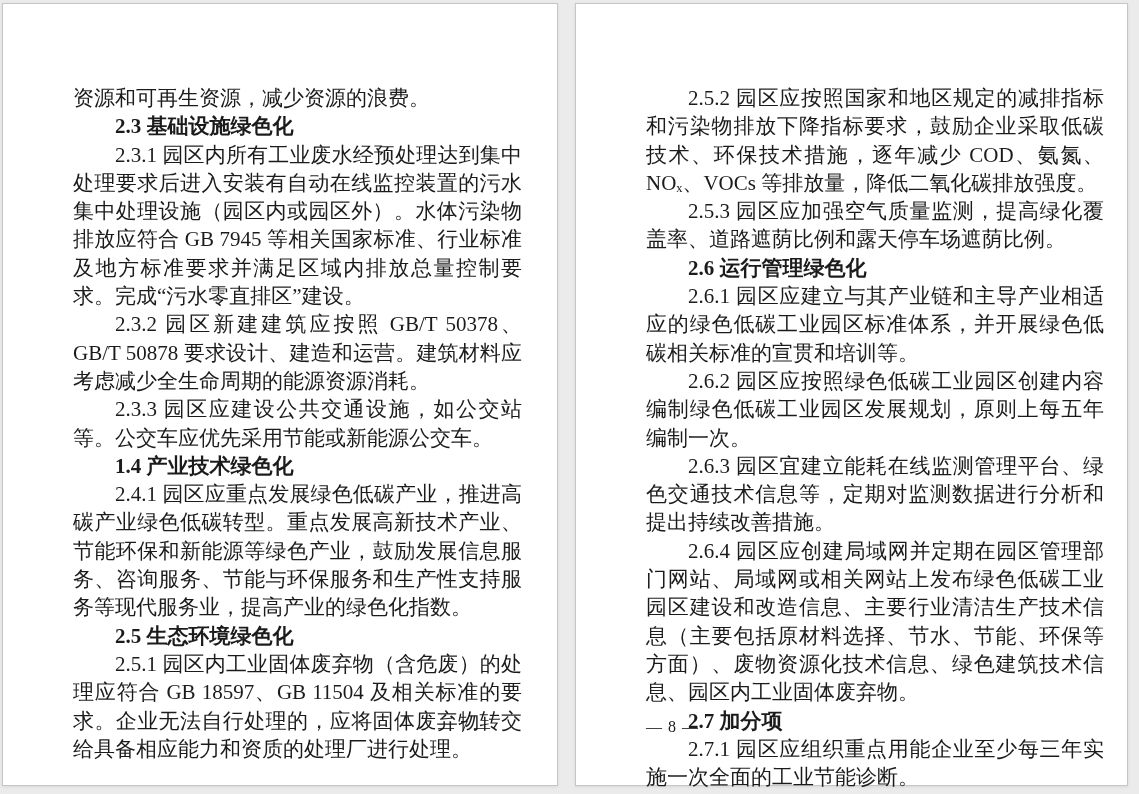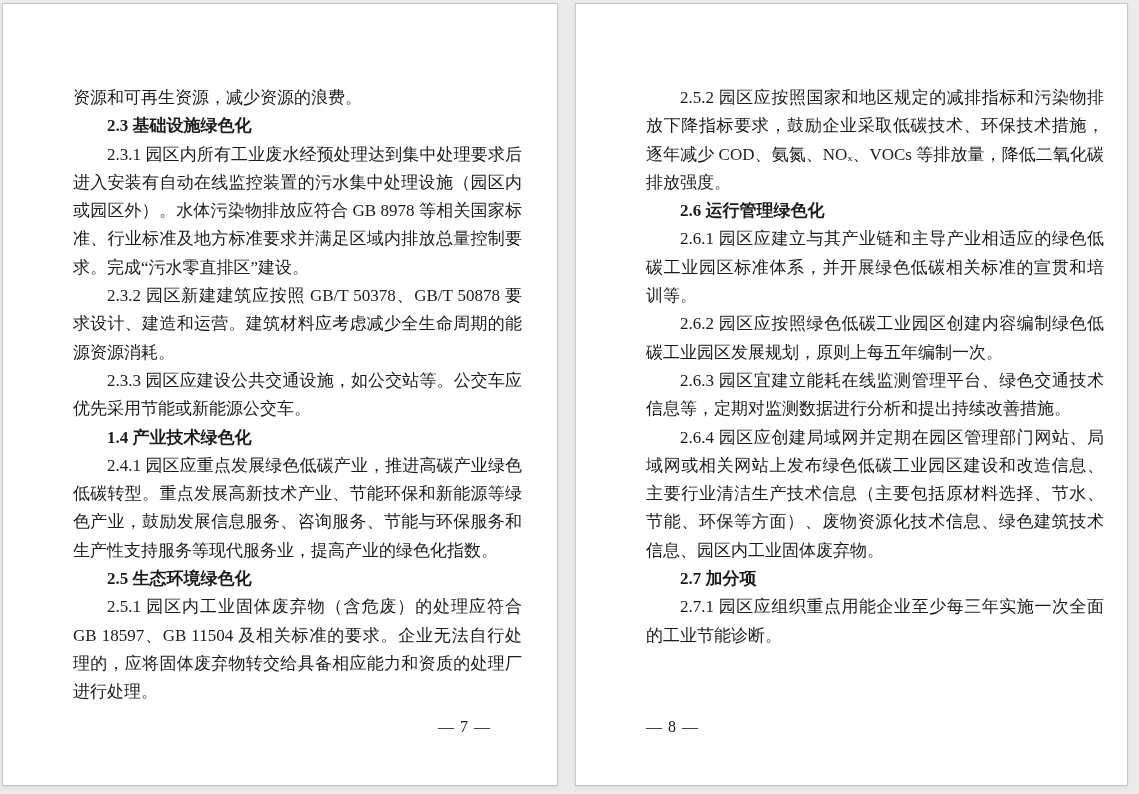--- a/index.html
+++ b/index.html
@@ -22,21 +22,21 @@
     background: #ffffff;
     border: 1px solid #c6c6c6;
     box-sizing: border-box;
     box-shadow: 0 1px 3px rgba(0,0,0,0.08);
   }
   .page-left  { left: 2px;   width: 556px; }
   .page-right { left: 575px; width: 553px; }
 
   .content {
     margin: 80px 35px 0 70px;
-    font-size: 17px;
+    font-size: 21px;
     line-height: 28.3px;
   }
   .page-right .content {
     margin: 80px 23px 0 70px;
   }
   p.para, p.heading {
     margin: 0;
     padding: 0;
     text-align: justify;
     text-indent: 2em;
@@ -61,34 +61,35 @@
   .page-left  .footer { right: 66px; }
   .page-right .footer { left: 70px; }
 </style>
 </head>
 <body>
 
 <div class="page page-left">
   <div class="content">
     <p class="continuation">资源和可再生资源，减少资源的浪费。</p>
     <p class="heading">2.3 基础设施绿色化</p>
-    <p class="para">2.3.1 园区内所有工业废水经预处理达到集中处理要求后进入安装有自动在线监控装置的污水集中处理设施（园区内或园区外）。水体污染物排放应符合 GB 8978 等相关国家标准、行业标准及地方标准要求并满足区域内排放总量控制要求。完成“污水零直排区”建设。</p>
+    <p class="para">2.3.1 园区内所有工业废水经预处理达到集中处理要求后进入安装有自动在线监控装置的污水集中处理设施（园区内或园区外）。水体污染物排放应符合 GB 7945 等相关国家标准、行业标准及地方标准要求并满足区域内排放总量控制要求。完成“污水零直排区”建设。</p>
     <p class="para">2.3.2 园区新建建筑应按照 GB/T 50378、GB/T 50878 要求设计、建造和运营。建筑材料应考虑减少全生命周期的能源资源消耗。</p>
     <p class="para">2.3.3 园区应建设公共交通设施，如公交站等。公交车应优先采用节能或新能源公交车。</p>
     <p class="heading">1.4 产业技术绿色化</p>
     <p class="para">2.4.1 园区应重点发展绿色低碳产业，推进高碳产业绿色低碳转型。重点发展高新技术产业、节能环保和新能源等绿色产业，鼓励发展信息服务、咨询服务、节能与环保服务和生产性支持服务等现代服务业，提高产业的绿色化指数。</p>
     <p class="heading">2.5 生态环境绿色化</p>
     <p class="para">2.5.1 园区内工业固体废弃物（含危废）的处理应符合 GB 18597、GB 11504 及相关标准的要求。企业无法自行处理的，应将固体废弃物转交给具备相应能力和资质的处理厂进行处理。</p>
   </div>
   <div class="footer">— 7 —</div>
 </div>
 
 <div class="page page-right">
   <div class="content">
     <p class="para">2.5.2 园区应按照国家和地区规定的减排指标和污染物排放下降指标要求，鼓励企业采取低碳技术、环保技术措施，逐年减少 COD、氨氮、NOₓ、VOCs 等排放量，降低二氧化碳排放强度。</p>
+    <p class="para">2.5.3 园区应加强空气质量监测，提高绿化覆盖率、道路遮荫比例和露天停车场遮荫比例。</p>
     <p class="heading">2.6 运行管理绿色化</p>
     <p class="para">2.6.1 园区应建立与其产业链和主导产业相适应的绿色低碳工业园区标准体系，并开展绿色低碳相关标准的宣贯和培训等。</p>
     <p class="para">2.6.2 园区应按照绿色低碳工业园区创建内容编制绿色低碳工业园区发展规划，原则上每五年编制一次。</p>
     <p class="para">2.6.3 园区宜建立能耗在线监测管理平台、绿色交通技术信息等，定期对监测数据进行分析和提出持续改善措施。</p>
     <p class="para">2.6.4 园区应创建局域网并定期在园区管理部门网站、局域网或相关网站上发布绿色低碳工业园区建设和改造信息、主要行业清洁生产技术信息（主要包括原材料选择、节水、节能、环保等方面）、废物资源化技术信息、绿色建筑技术信息、园区内工业固体废弃物。</p>
     <p class="heading">2.7 加分项</p>
     <p class="para">2.7.1 园区应组织重点用能企业至少每三年实施一次全面的工业节能诊断。</p>
   </div>
   <div class="footer">— 8 —</div>
 </div>

